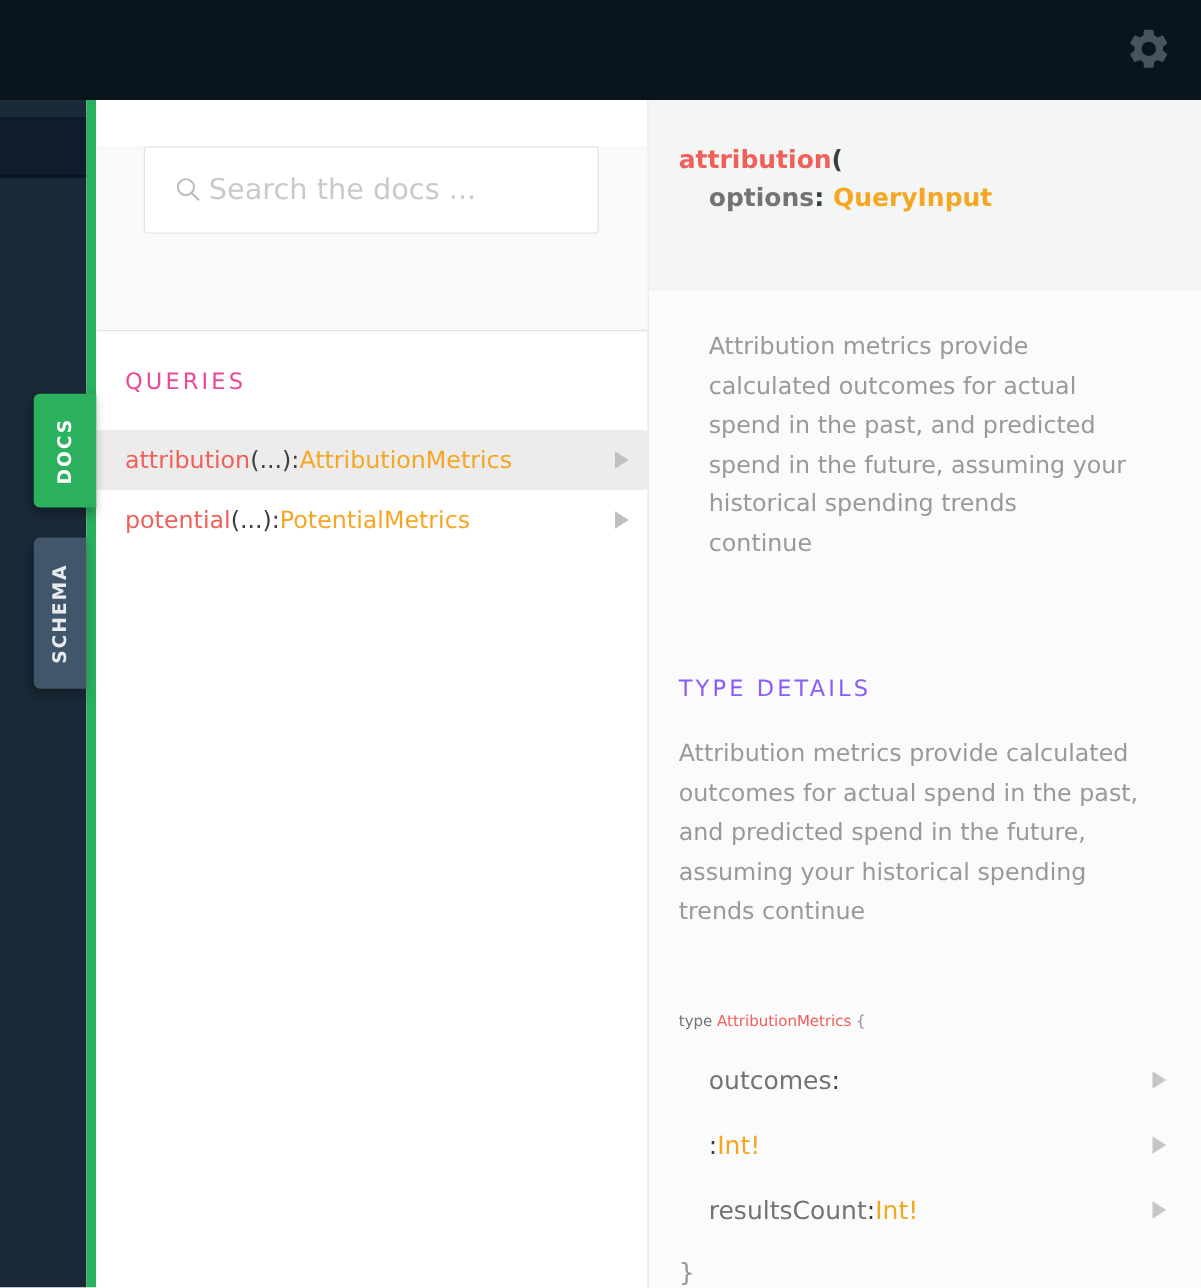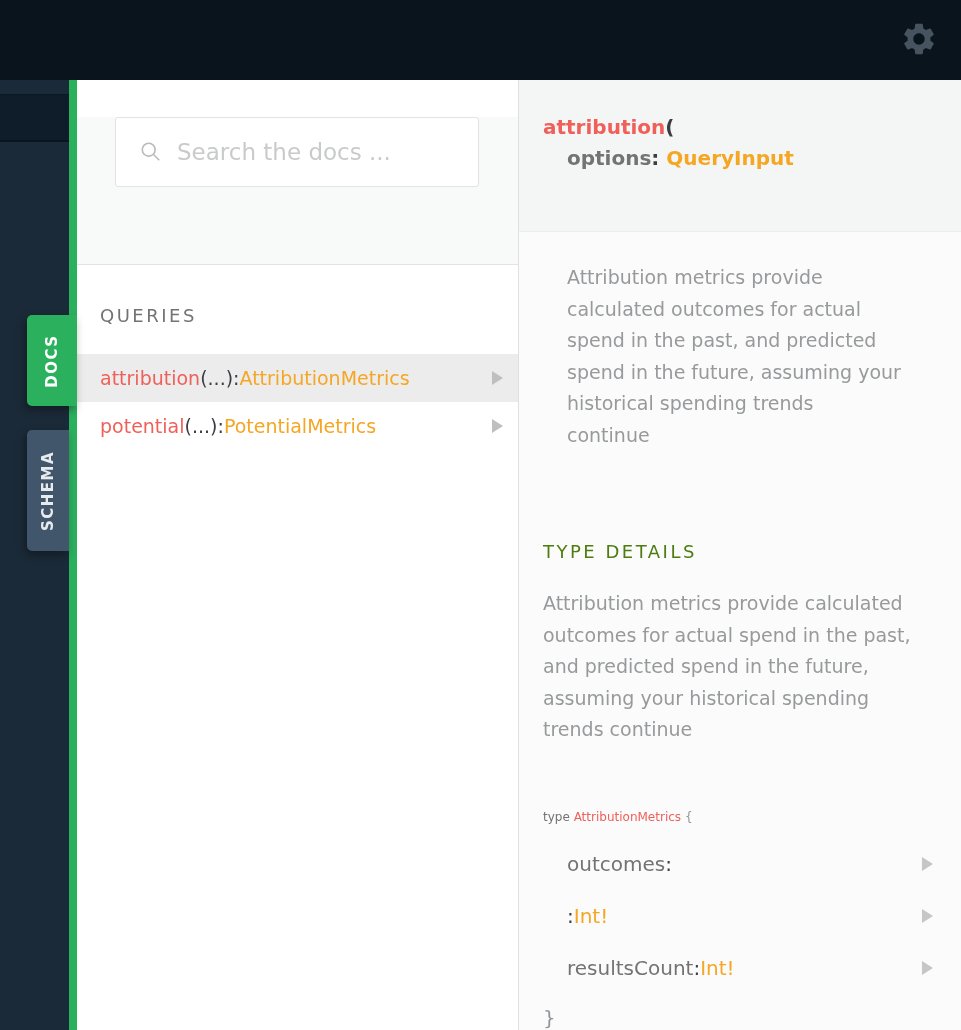--- a/index.html
+++ b/index.html
@@ -27,27 +27,27 @@
   .tab-schema span { color:#e7ebee; }
 
   
   .docs-panel { position:absolute; left:77px; top:80px; width:442px; height:950px;
                 background:#ffffff; border-right:1px solid #e0e0e0; }
   .search-section { height:148px; background:#f8f9f9; border-bottom:1px solid #e3e3e3; }
   .search-box { margin:37px 0 0 38px; width:364px; height:70px; background:#ffffff;
                 border:1px solid #e3e3e3; border-radius:3px; display:flex; align-items:center;
                 padding-left:24px; }
   .search-box svg { width:22px; height:22px; flex:0 0 22px; stroke:#b8babc; fill:none; stroke-width:1.7; }
-  .search-box input { border:none; outline:none; background:transparent; margin-left:15px;
+  .search-box input { border:none; outline:none; background:transparent; margin-left:5px;
                       width:285px; font-size:23px; color:#555;
                       font-family:"DejaVu Sans","Liberation Sans",sans-serif; }
   .search-box input::placeholder { color:#c9cacb; opacity:1; }
 
   .list-section { padding-top:30px; }
-  .section-label { margin-left:23px; font-size:18px; letter-spacing:2.5px; color:#737373;margin-top:10px; }
+  .section-label { margin-left:23px; font-size:18px; letter-spacing:2.5px; color:#ec4899; }
   .rows { margin-top:28px; }
   .row { height:48px; display:flex; align-items:center; padding:0 15px 0 23px;
          font-size:19px; cursor:pointer; white-space:nowrap; }
   .row.selected { background:#ececec; }
   .spacer { flex:1; }
   .tri { width:0; height:0; border-left:11px solid #bfbfbf;
          border-top:7px solid transparent; border-bottom:7px solid transparent; }
 
   
   .c-red { color:#f0605a; }
@@ -57,21 +57,21 @@
   .c-brace { color:#8f979e; }
 
   
   .detail-panel { position:absolute; left:519px; top:80px; width:442px; height:950px; background:#fbfbfb; }
   .detail-header { height:152px; background:#f4f5f5; border-bottom:1px solid #ededee;
                    padding:32px 18px 0 24px; font-weight:bold; font-size:20px; line-height:31px;
                    white-space:nowrap; }
   .sig-indent { padding-left:24px; }
   .detail-body { padding:20px 28px 0 24px; }
   .desc-1 { margin:10px 0 0 24px; width:335px; font-size:19px; line-height:31.5px; color:#97999b; }
-  .type-details-label { margin-top:90px; font-size:18px; letter-spacing:2.5px; color:#4d7c0f; }
+  .type-details-label { margin-top:90px; font-size:18px; letter-spacing:2.5px; color:#8b5cf6; }
   .desc-2 { margin-top:26px; width:382px; font-size:19px; line-height:31.5px; color:#97999b; }
   .typedef-line { margin-top:64px; font-size:12px; white-space:nowrap; }
   .field-row { display:flex; align-items:center; margin-top:28px; padding-left:24px;
                font-size:20px; white-space:nowrap; cursor:pointer; }
   .field-row .tri { border-left-color:#c6c6c6; }
   .close-brace { margin-top:26px; font-size:20px; }
 </style>
 </head>
 <body>
 

